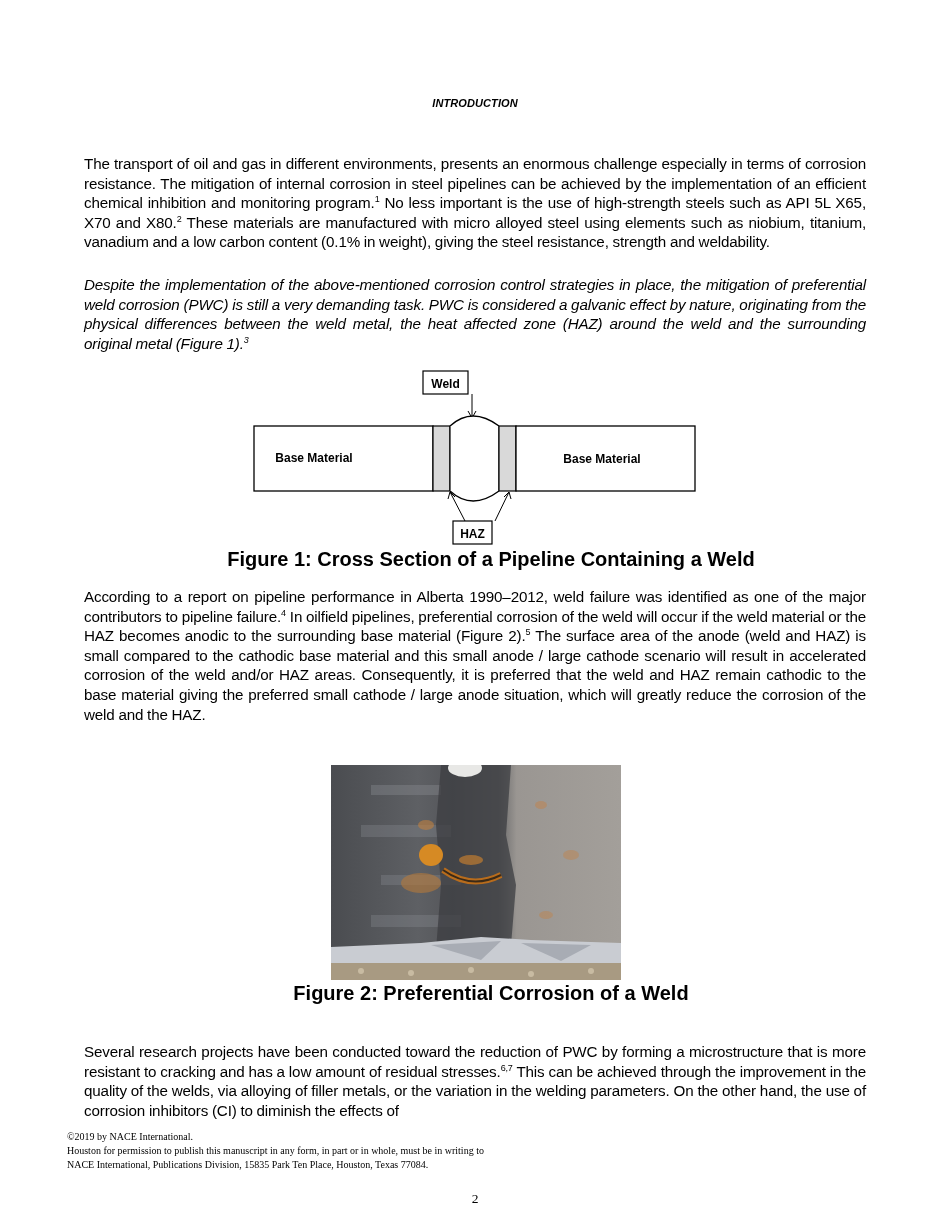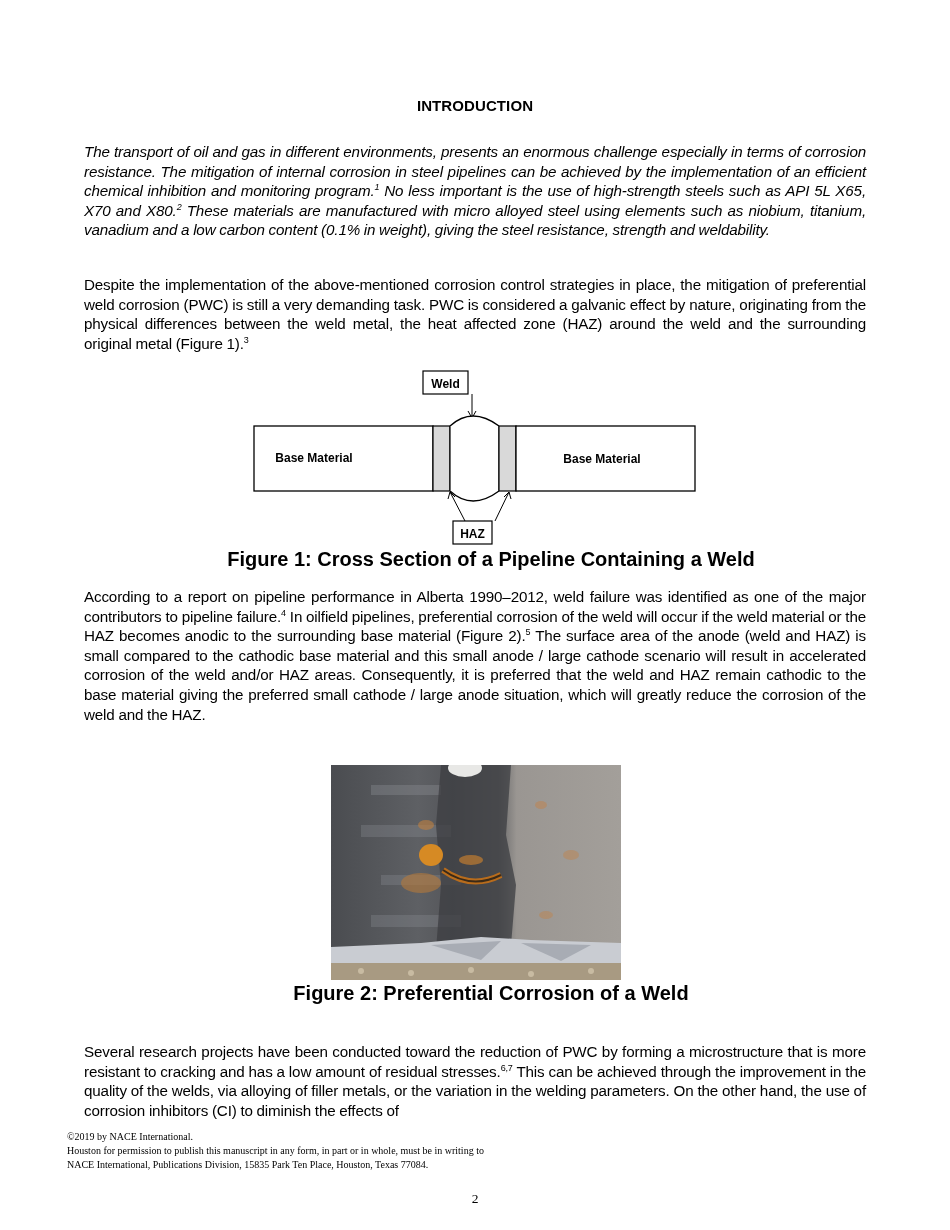--- a/index.html
+++ b/index.html
@@ -1,29 +1,29 @@
 <!DOCTYPE html>
 <html><head>
 <meta charset="utf-8">
 <style>
   html, body { margin: 0; padding: 0; background: #ffffff; }
   body { width: 950px; height: 1230px; position: relative; overflow: hidden; color: #000; }
   .page { position: absolute; left: 0; top: 0; width: 950px; height: 1230px; }
   .heading {
     position: absolute; left: 0; width: 950px; top: 97px; text-align: center;
-    font-family: "Liberation Sans", sans-serif; font-weight: bold; font-size: 15px; letter-spacing: 0.1px;
+    font-family: "Liberation Sans", sans-serif; font-weight: bold; font-size: 11px; letter-spacing: 0.1px; font-style: italic;
   }
   .para {
     position: absolute; left: 84px; width: 782px;
     font-family: "Liberation Sans", sans-serif; font-size: 15.2px; line-height: 19.6px;
     text-align: justify; letter-spacing: -0.15px; word-spacing: -0.3px;
   }
   .para sup { font-size: 9px; line-height: 0; vertical-align: 6px; }
-  .p1 { top: 142px; font-style: italic; }
-  .p2 { top: 275px; }
+  .p1 { top: 154px; }
+  .p2 { top: 275px; font-style: italic; }
   .p3 { top: 587px; }
   .p4 { top: 1042px; }
   .caption {
     position: absolute; left: 16px; width: 950px; text-align: center;
     font-family: "Liberation Sans", sans-serif; font-weight: bold; font-size: 20px;
   }
   .cap1 { top: 548px; }
   .cap2 { top: 982px; }
   .fig1 { position: absolute; left: 250px; top: 368px; width: 450px; height: 180px; font-weight: bold; }
   .fig1 svg text { font-family: "Liberation Sans", sans-serif; }

